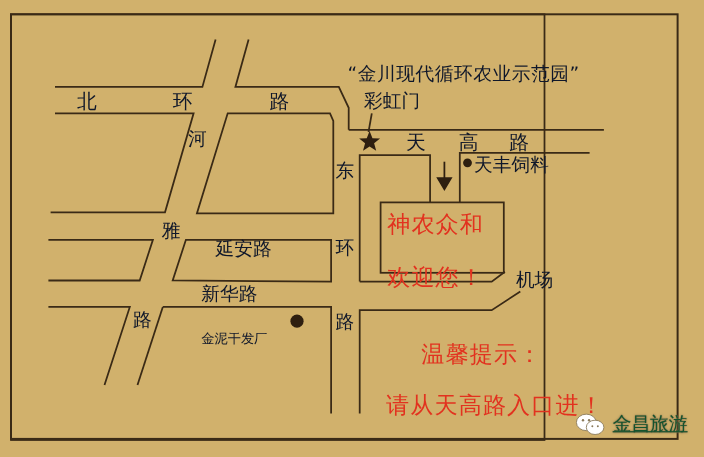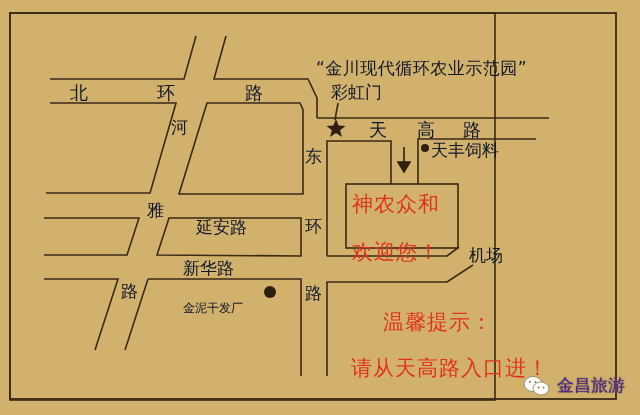--- a/index.html
+++ b/index.html
@@ -7,21 +7,21 @@
       width: 640px; height: 415px; overflow: hidden;
       background: #d1b16c;
       font-family: "DejaVu Sans", sans-serif;
       position: relative;
     }
     #map { position: absolute; left: 0; top: 0; width: 640px; height: 415px; }
     .lbl { position: absolute; color: #0f172a; font-size: 17px; line-height: 1; white-space: nowrap; }
     .red { color: #e2321f; }
     .big-red { font-size: 21px; letter-spacing: 1px; }
     .wm { position: absolute; left: 523px; top: 374px; display: flex; align-items: center; }
-    .wm span.txt { color: #4c1d95; font-size: 17px; text-shadow: 0 0 2px #7a6a4a, 0 0 1px #7a6a4a; }
+    .wm span.txt { color: #14532d; font-size: 17px; text-shadow: 0 0 2px #7a6a4a, 0 0 1px #7a6a4a; text-decoration: underline; }
   </style>
 </head>
 <body>
 
 <svg id="map" viewBox="0 0 640 415" xmlns="http://www.w3.org/2000/svg">
   <g fill="none" stroke="#3a2a16" stroke-width="1.6">
 
     <rect x="10" y="13" width="485" height="387" transform="scale(1)"></rect>
 
     <polyline points="50,79 184,79 196,36"></polyline>

